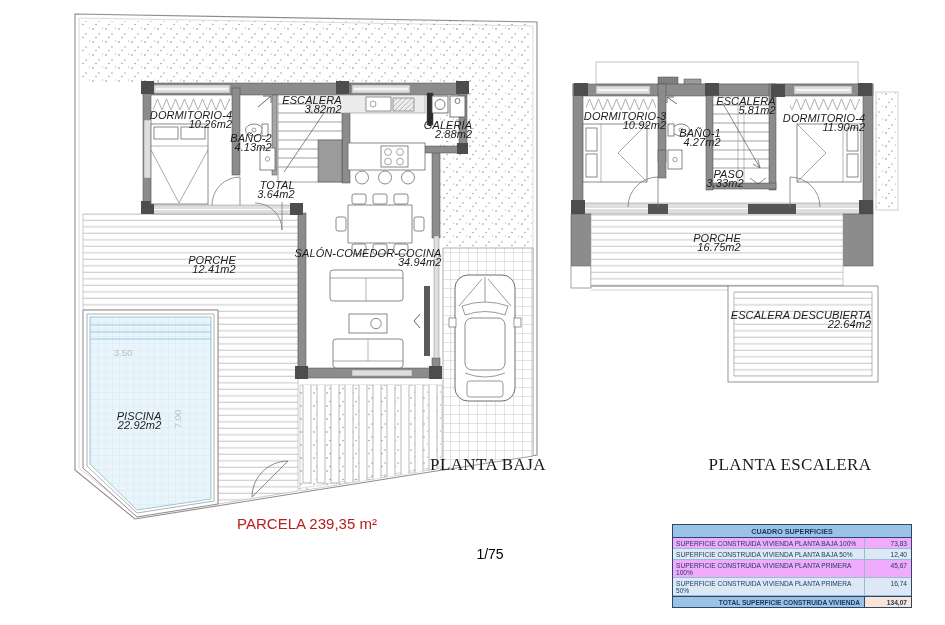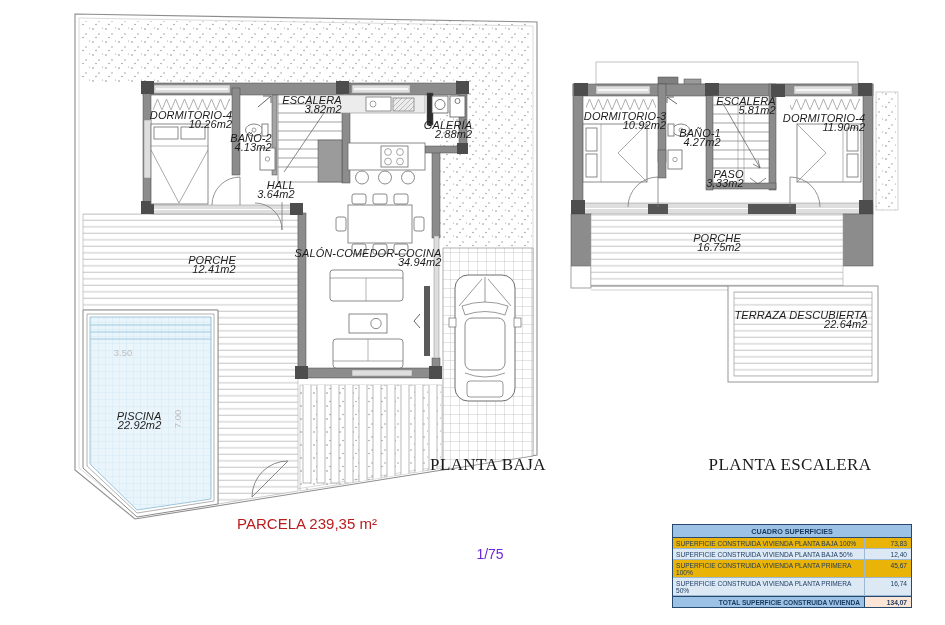--- a/index.html
+++ b/index.html
@@ -7,24 +7,24 @@
           font-family:"Liberation Sans",sans-serif;}
   svg{position:absolute;left:0;top:0;}
   .lbl{position:absolute;transform:translateX(-50%);text-align:right;
        font-size:11px;line-height:8.5px;color:#1c1c1c;white-space:nowrap;letter-spacing:.1px;font-style:italic;}
   .lbl .nm{display:block;} .lbl .ar{display:block;}
   .dim{position:absolute;font-size:9.5px;color:#bdbdbd;transform:translate(-50%,-50%);white-space:nowrap;}
   .dim.vert{transform:translate(-50%,-50%) rotate(-90deg);}
   .title{position:absolute;transform:translateX(-50%);font-size:17px;color:#1a1a1a;
          letter-spacing:.4px;white-space:nowrap;font-family:Liberation Serif, serif;}
   .subtitle{position:absolute;transform:translateX(-50%);font-size:15px;color:#b91c1c;white-space:nowrap;}
-  .scale{position:absolute;transform:translateX(-50%);font-size:14px;color:#6d28d9;white-space:nowrap;}
+  .scale{position:absolute;transform:translateX(-50%);font-size:14px;color:#000000;white-space:nowrap;}
   
   .stable{position:absolute;left:672px;top:524px;width:238px;border:1.6px solid #27496d;
-          font-size:6.6px;color:#17375e;background:#eab308;}
+          font-size:6.6px;color:#17375e;background:#f0abfc;}
   .sheader{background:#9cc2e5;color:#17375e;font-weight:bold;text-align:center;
            font-size:7.2px;padding:1.5px 0;border-bottom:1px solid #27496d;}
   .trow{display:flex;border-bottom:1px solid #9db8d2;}
   .trow:nth-child(odd) .tlabel,.trow:nth-child(odd) .tval{background:#fff;}
   .trow.alt .tlabel,.trow.alt .tval{background:#dce9f5;}
   .tlabel{flex:1;padding:1.5px 2px 1.5px 3px;border-right:1px solid #9db8d2;}
   .tval{width:42px;text-align:right;padding:1.5px 4px 1.5px 0;}
   .ttotal{display:flex;border-top:.5px solid #27496d;}
   .ttotal .tlabel{background:#9cc2e5;font-weight:bold;text-align:right;padding-right:4px;
                   border-right:1.4px solid #27496d;}
@@ -368,21 +368,21 @@
 </div>
 <div class="lbl" style="left:312px;top:96px">
   <span class="nm">ESCALERA</span>
   <span class="ar">3.82m2</span>
 </div>
 <div class="lbl" style="left:448px;top:121px">
   <span class="nm">GALERÍA</span>
   <span class="ar">2.88m2</span>
 </div>
 <div class="lbl" style="left:276px;top:181px">
-  <span class="nm">HALL</span>
+  <span class="nm">TOTAL</span>
   <span class="ar">3.64m2</span>
 </div>
 <div class="lbl" style="left:368px;top:249px">
   <span class="nm">SALÓN-COMEDOR-COCINA</span>
   <span class="ar">34.94m2</span>
 </div>
 <div class="lbl" style="left:212px;top:256px">
   <span class="nm">PORCHE</span>
   <span class="ar">12.41m2</span>
 </div>
@@ -411,21 +411,21 @@
 </div>
 <div class="lbl" style="left:725px;top:170px">
   <span class="nm">PASO</span>
   <span class="ar">3.33m2</span>
 </div>
 <div class="lbl" style="left:717px;top:234px">
   <span class="nm">PORCHE</span>
   <span class="ar">16.75m2</span>
 </div>
 <div class="lbl" style="left:801px;top:311px">
-  <span class="nm">TERRAZA DESCUBIERTA</span>
+  <span class="nm">ESCALERA DESCUBIERTA</span>
   <span class="ar">22.64m2</span>
 </div>
 
 <div class="title" style="left:488px;top:455px">PLANTA BAJA</div>
 <div class="title" style="left:790px;top:455px">PLANTA ESCALERA</div>
 <div class="subtitle" style="left:307px;top:515px">PARCELA 239,35 m²</div>
 <div class="scale" style="left:490px;top:546px">1/75</div>
 
 <div class="stable">
   <div class="sheader">CUADRO SUPERFICIES</div>

